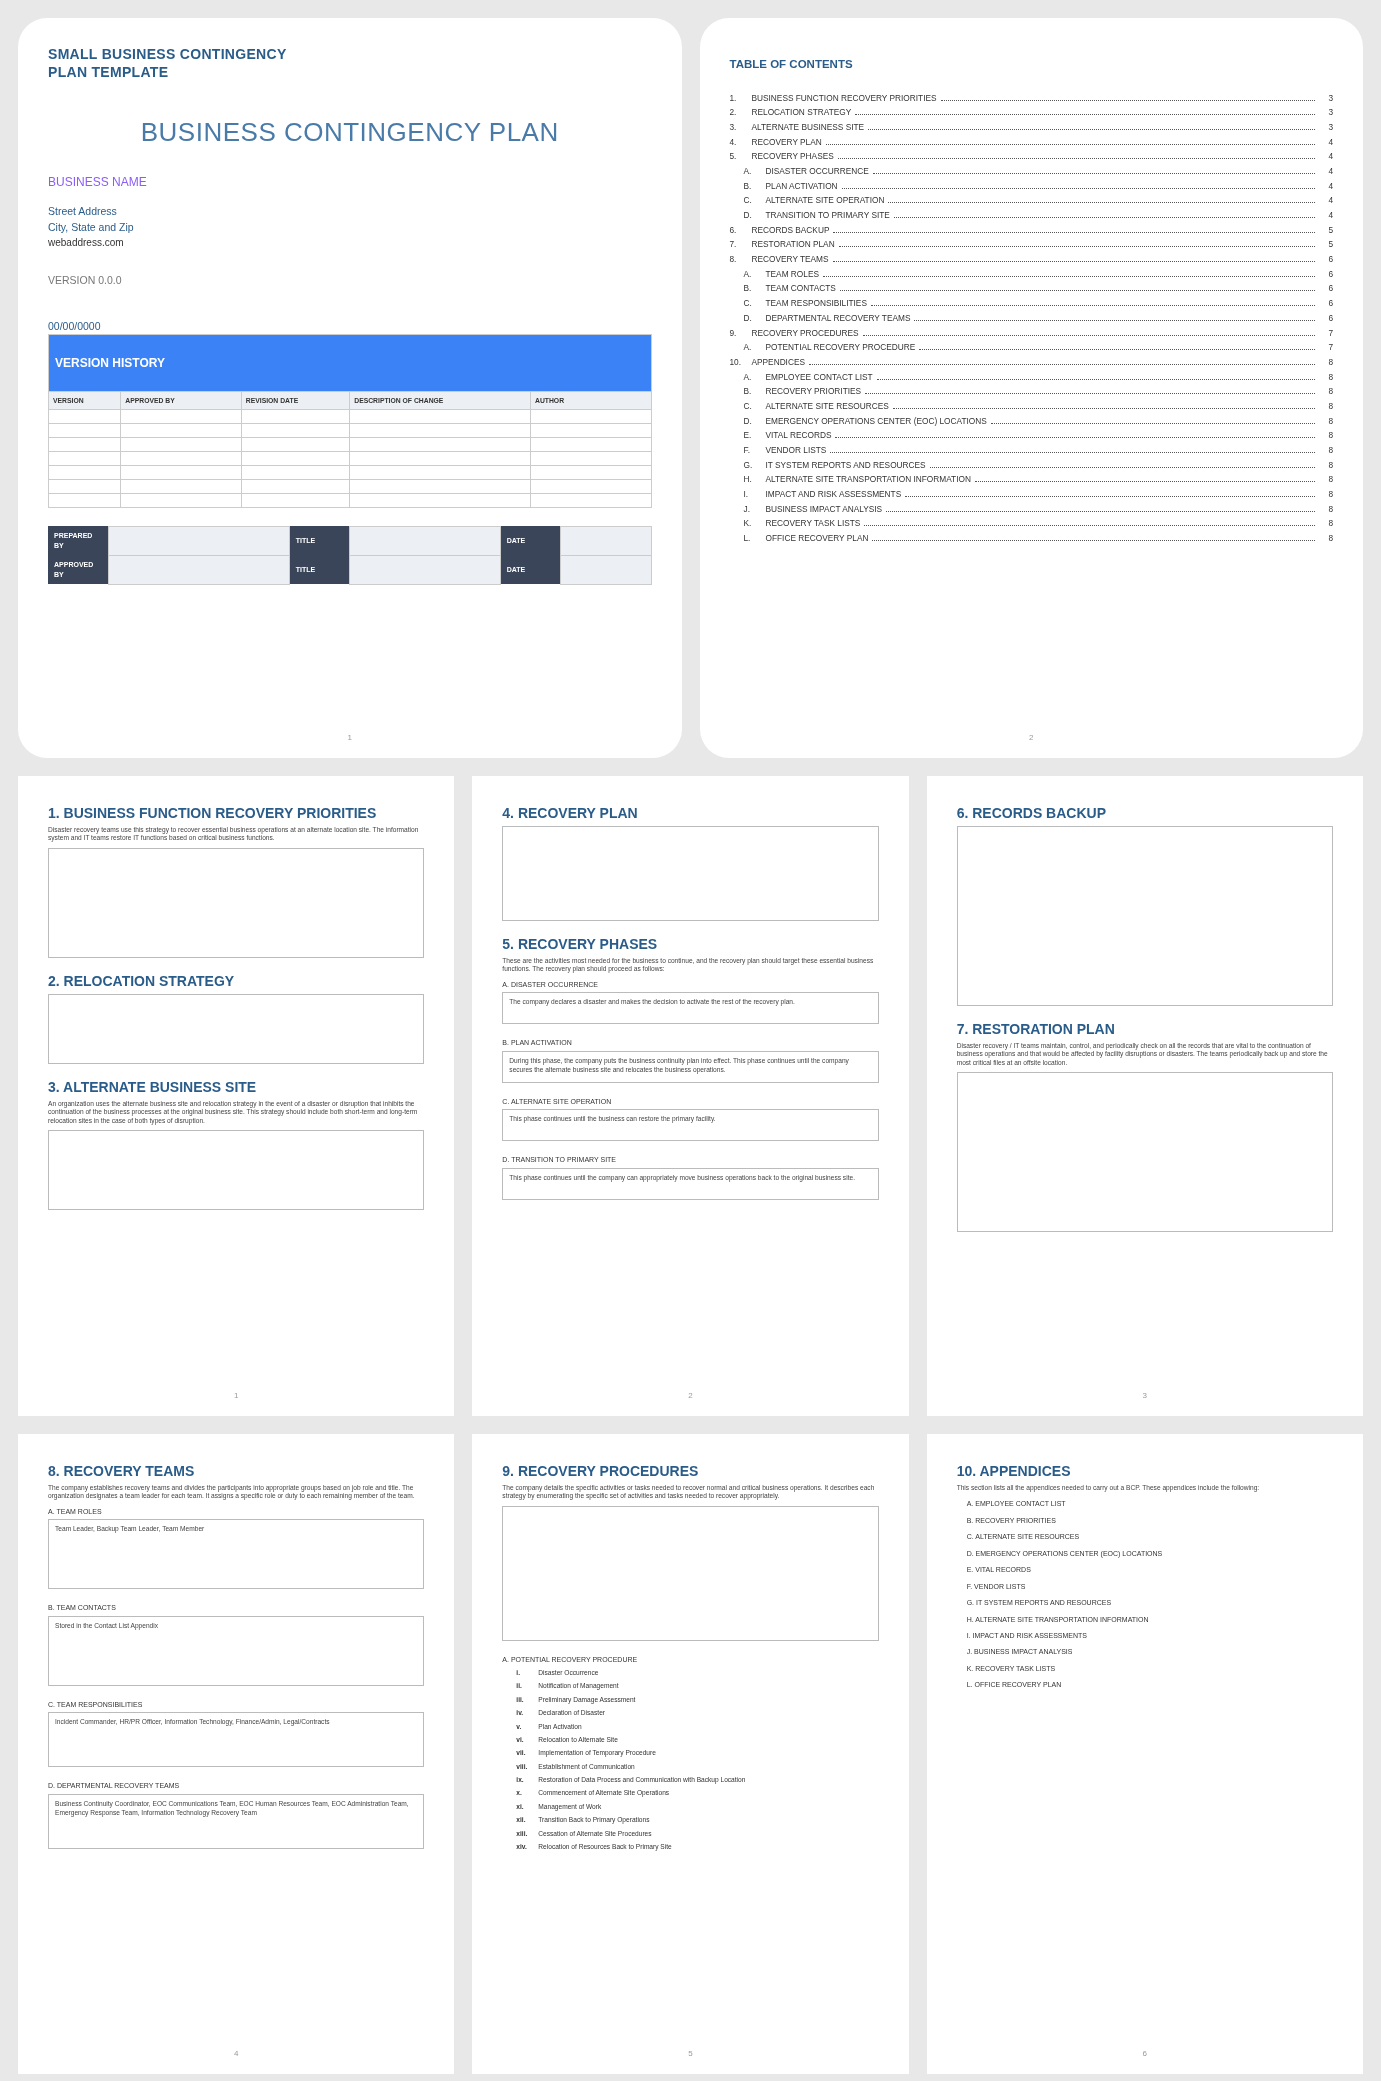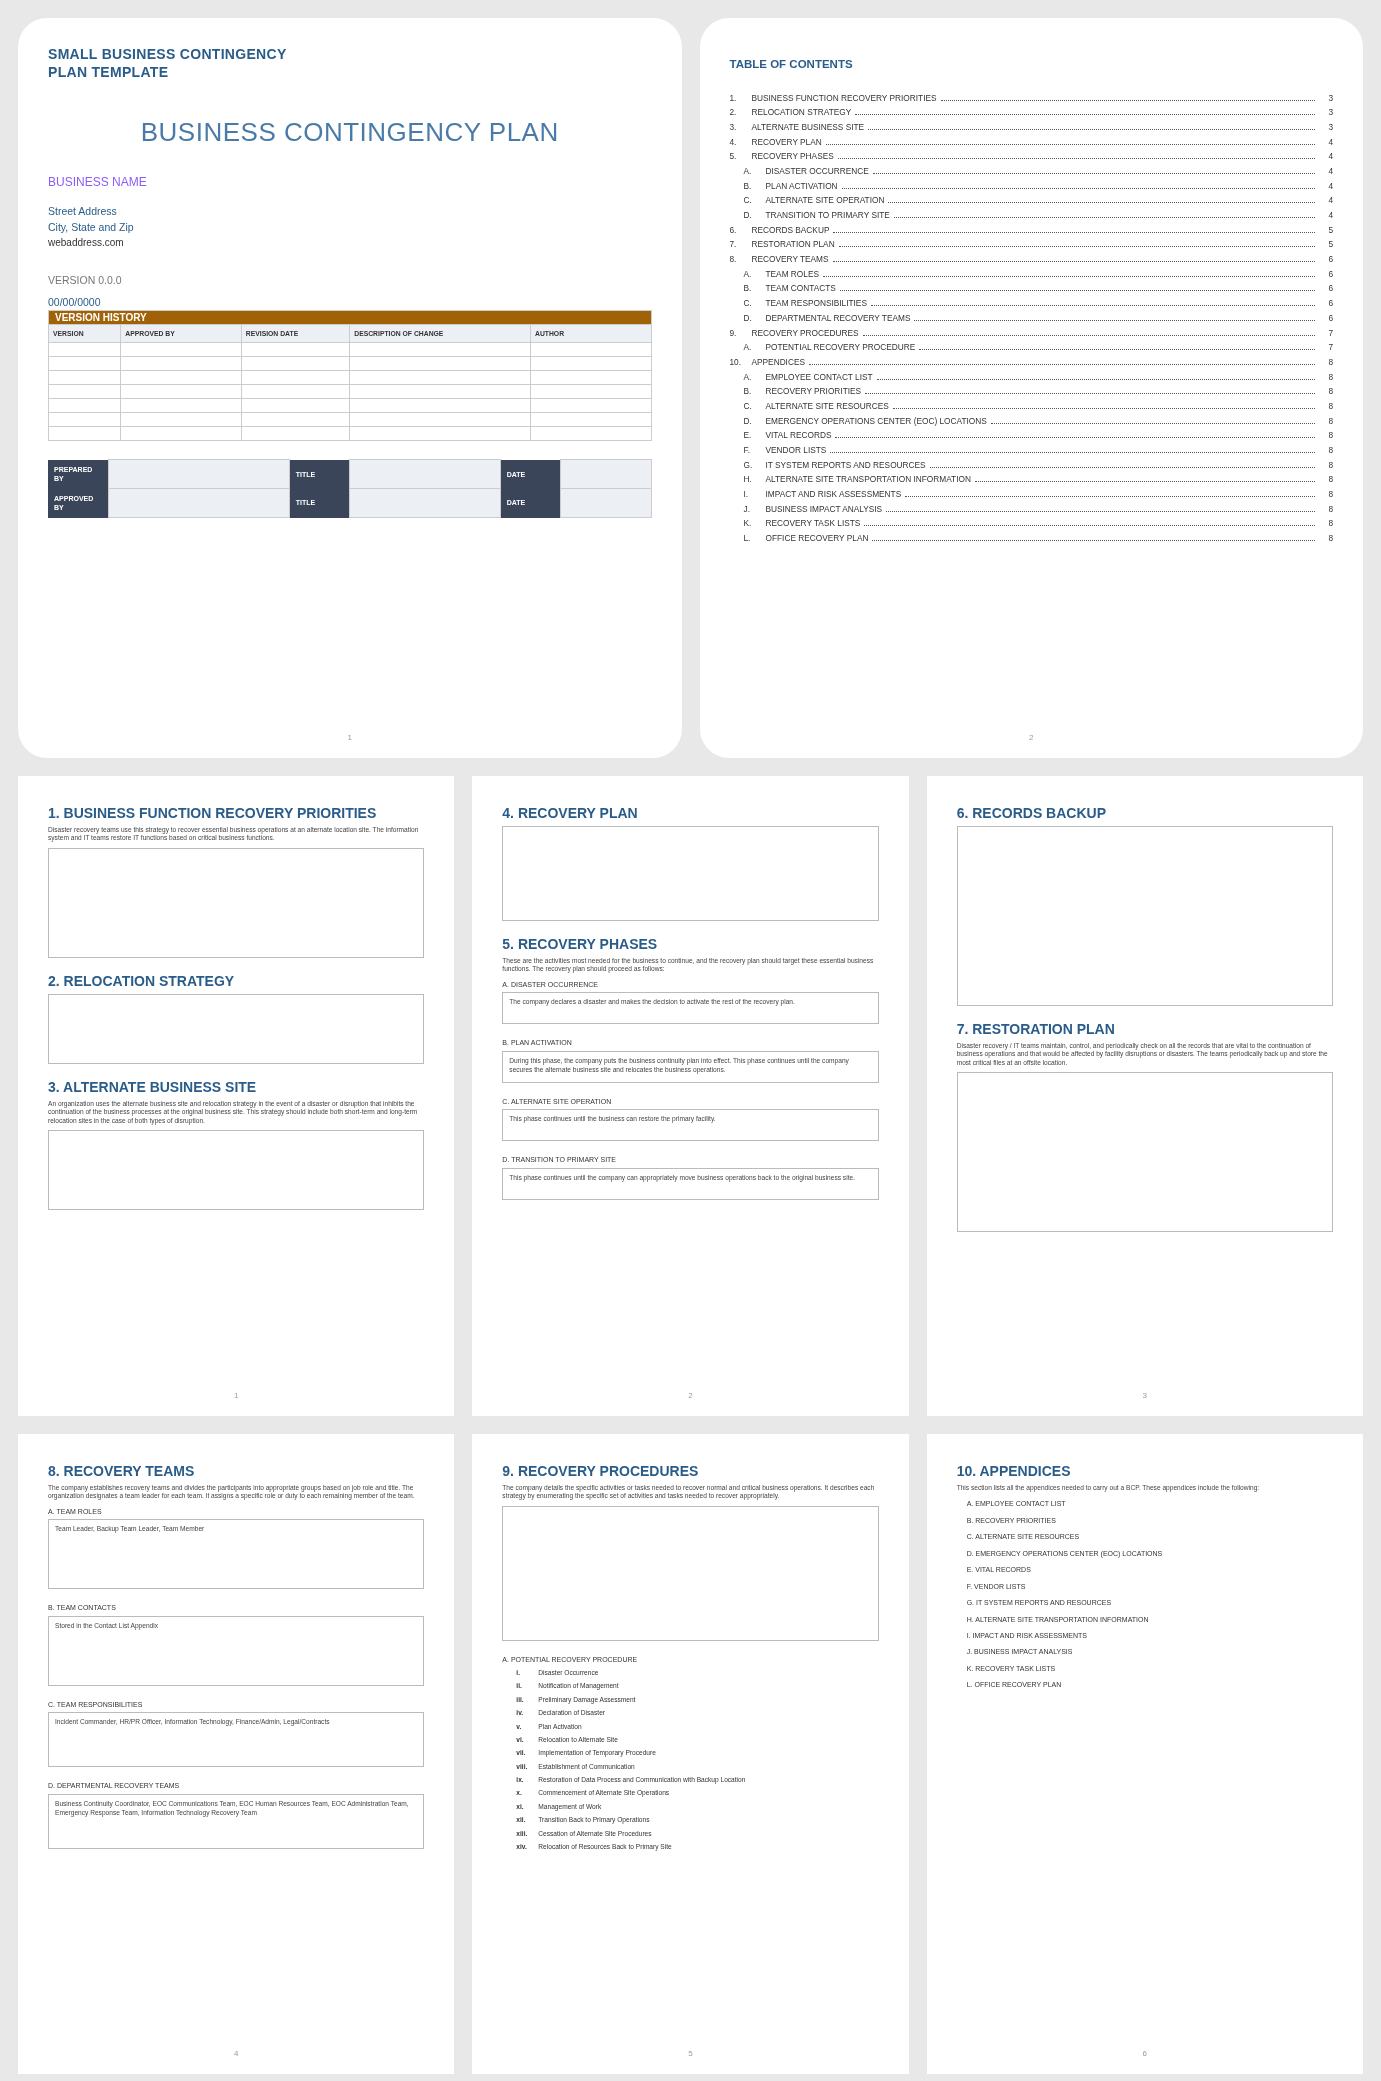--- a/index.html
+++ b/index.html
@@ -41,24 +41,24 @@
     font-size: 8px;
     color: #999;
   }
 
   
   .p1 .subtitle { color: #2a5c8a; font-weight: bold; font-size: 14px; letter-spacing: 0.3px; line-height: 1.25; }
   .p1 .title { color: #4a7ba8; font-weight: 300; font-size: 26px; margin: 34px 0 24px 0; letter-spacing: 0.5px; text-align: center; }
   .p1 .biz-name { color: #8b5cf6; font-weight: normal; font-size: 12px; margin-bottom: 14px; }
   .p1 .addr { color: #2a5c8a; font-size: 10.5px; line-height: 1.5; margin-bottom: 0; }
   .p1 .web { color: #333; font-size: 10px; margin-bottom: 24px; }
-  .p1 .ver { color: #777; font-size: 10.5px; margin-bottom: 8px; }
+  .p1 .ver { color: #777; font-size: 10.5px; margin-bottom: 32px; }
   .p1 .date { color: #2a5c8a; font-size: 10.5px; }
   .p1 table.hist { width: 100%; border-collapse: collapse; font-size: 7.5px; }
-  .p1 table.hist th.cap { background: #a16207; color: #fff; font-weight: bold; text-align: left; padding: 0 6px; font-size: 10px; }
+  .p1 table.hist th.cap { background: #3b82f6; color: #fff; font-weight: bold; text-align: left; padding: 20px 6px; font-size: 12px; }
   .p1 table.hist th { background: #eceff3; font-weight: bold; text-align: left; padding: 4px 4px; border: 1px solid #ccc; font-size: 6.8px; }
   .p1 table.hist td { border: 1px solid #ccc; height: 14px; padding: 2px 4px; }
   .p1 table.sig { width: 100%; border-collapse: collapse; font-size: 7px; margin-top: 18px; }
   .p1 table.sig th { background: #3a4559; color: #fff; font-weight: bold; padding: 5px 6px; text-align: left; width: 60px; font-size: 7px; }
   .p1 table.sig td { background: #eceff3; border: 1px solid #ccc; padding: 5px 4px; }
 
   
   .p2 h2 { color: #2a5c8a; font-size: 11.5px; font-weight: bold; margin-bottom: 20px; margin-top: 11px; }
   .toc-row { display: flex; align-items: baseline; font-size: 8.3px; margin: 3.5px 0; }
   .toc-row.sub { padding-left: 14px; }

